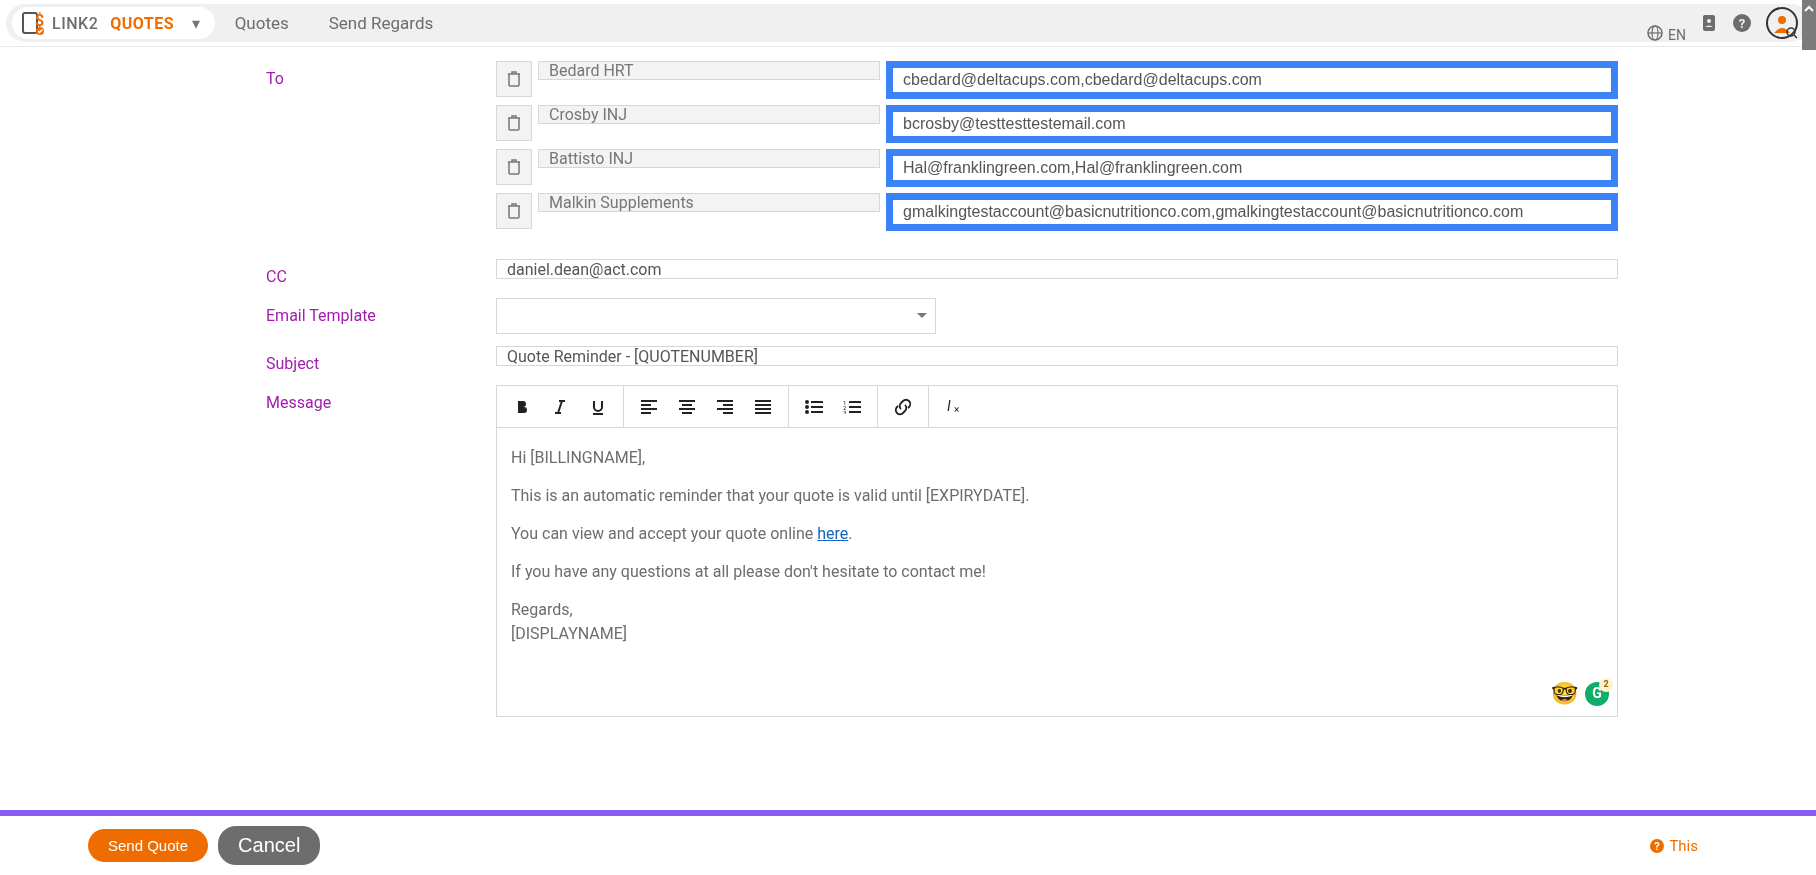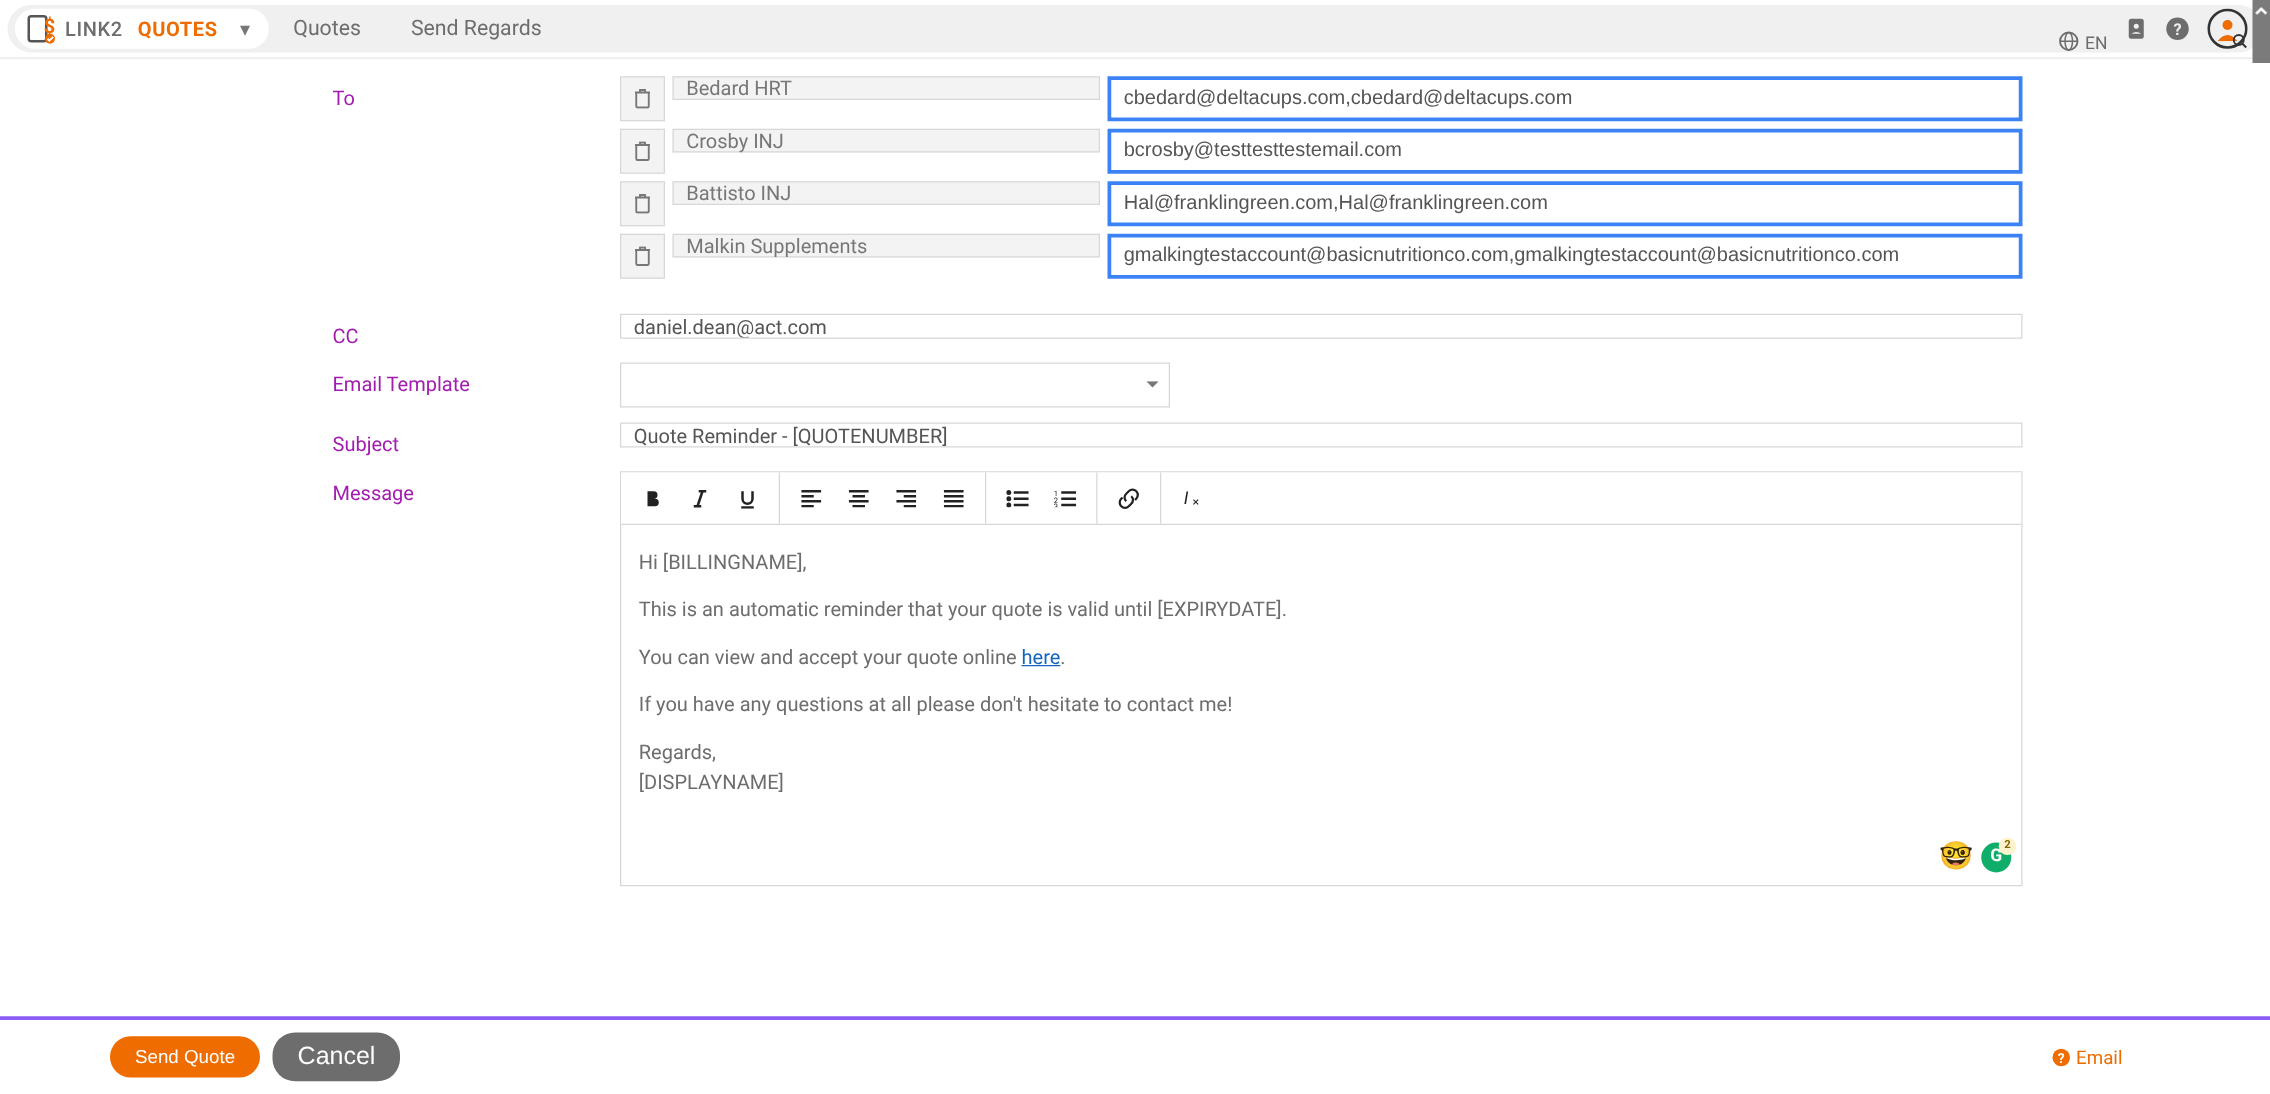--- a/index.html
+++ b/index.html
@@ -24,41 +24,41 @@
 
 .form-wrap { max-width: 1460px; margin: 0 auto; padding: 14px 20px 80px 88px; }
 .row { display: flex; align-items: flex-start; margin-bottom: 12px; }
 .row-label { width: 230px; flex-shrink: 0; color: #a21caf; font-size: 16px; padding-top: 8px; }
 .row-body { flex: 1; }
 
 
 .recip-row { display: flex; gap: 6px; margin-bottom: 6px; }
 .recip-del { width: 36px; height: 36px; background: #f3f3f3; border: 1px solid #d7d7d7; display:flex; align-items:center; justify-content:center; color:#777; cursor:pointer; }
 .recip-name { flex: 0 0 342px; background: #f3f3f3; border: 1px solid #d7d7d7; padding: 0 10px; height:19px; display:flex; align-items:center; color:#777; font-size:16px; }
-.recip-email { flex: 1; border: 3px solid #3b82f6; background: #fff; padding: 12px 10px; height:36px; font-size:16px; color:#555; }
+.recip-email { flex: 1; border: 7px solid #3b82f6; background: #fff; padding: 12px 10px; height:36px; font-size:16px; color:#555; }
 
 .txt-input { width: 100%; border: 1px solid #d7d7d7; height: 20px; padding: 0 10px; font-size: 16px; color:#555; font-family: inherit; }
 .select-wrap { position: relative; width: 440px; }
 .select-btn { width: 100%; height: 36px; border: 1px solid #d7d7d7; background: #fff; display:flex; align-items:center; justify-content:flex-end; padding: 0 8px; cursor:pointer; }
 
 
 .editor { border: 1px solid #d7d7d7; }
 .ed-toolbar { display:flex; border-bottom: 1px solid #d7d7d7; background:#fff; height:42px; }
 .ed-group { display:flex; border-right: 1px solid #d7d7d7; padding: 0 6px; }
 .ed-btn { width: 38px; display:flex; align-items:center; justify-content:center; cursor:pointer; color:#333; }
 .ed-body { padding: 18px 14px 70px 14px; min-height: 280px; font-size: 16px; color:#6d6d6d; position:relative; line-height:1.5; }
 .ed-body p { margin-bottom: 14px; }
 .ed-body a { color: #1565c0; text-decoration: underline; }
 .ed-corner { position:absolute; right:8px; bottom:6px; display:flex; gap:6px; align-items:center; }
 .emoji { font-size:22px; }
 .grammarly { width:24px; height:24px; border-radius:50%; background:#0ead69; color:#fff; display:flex; align-items:center; justify-content:center; font-weight:bold; font-size:14px; position:relative; }
 .grammarly .badge { position:absolute; top:-4px; right:-4px; width:14px; height:14px; background:#fff3cd; border-radius:50%; font-size:9px; color:#856404; display:flex; align-items:center; justify-content:center; font-weight:bold; }
 
 
-.footer { position: fixed; bottom: 0; left: 0; right: 0; background: #fff; border-top: 3px solid #8b5cf6; padding: 10px 88px; display:flex; align-items:center; gap:10px; }
+.footer { position: fixed; bottom: 0; left: 0; right: 0; background: #fff; border-top: 6px solid #8b5cf6; padding: 10px 88px; display:flex; align-items:center; gap:10px; }
 .btn-primary { background: #ef6c00; color:#fff; border:none; border-radius: 18px; padding: 8px 20px; font-size:15px; cursor:pointer; }
 .btn-secondary { background: #6d6d6d; color:#fff; border:none; border-radius: 18px; padding: 8px 20px; font-size:20px; cursor:pointer; }
 .help-link { margin-left:auto; color:#ef6c00; font-size:15px; display:flex; align-items:center; gap:4px; cursor:pointer; margin-right: 30px;}
 </style>
 </head>
 <body>
 
 <div class="topbar">
   <div class="logo-chip">
     <span class="logo-icon">
@@ -302,15 +302,15 @@
 </div>
 
 <div class="footer">
   <button class="btn-primary">Send Quote</button>
   <button class="btn-secondary">Cancel</button>
   <span class="help-link">
     <svg width="16" height="16" viewBox="0 0 16 16">
         <circle cx="8" cy="8" r="7" fill="#ef6c00"></circle>
         <text x="8" y="12" text-anchor="middle" fill="#fff" font-size="11" font-weight="bold">?</text>
       </svg>
-    <span>Email</span>
+    <span>This</span>
   </span>
 </div>
 
 </body></html>

